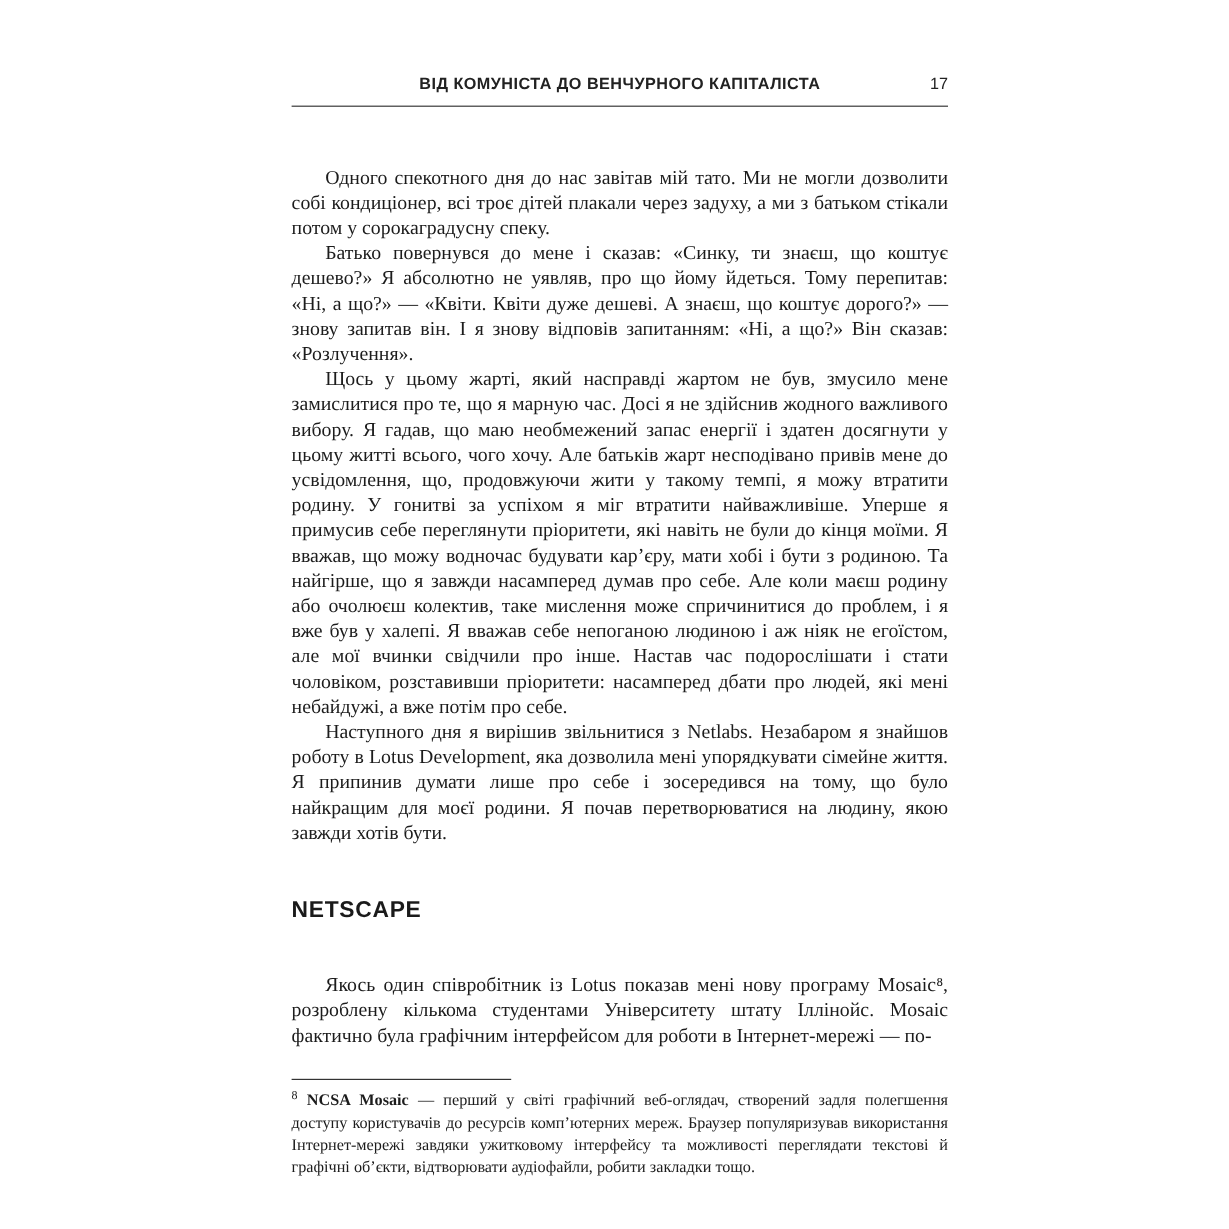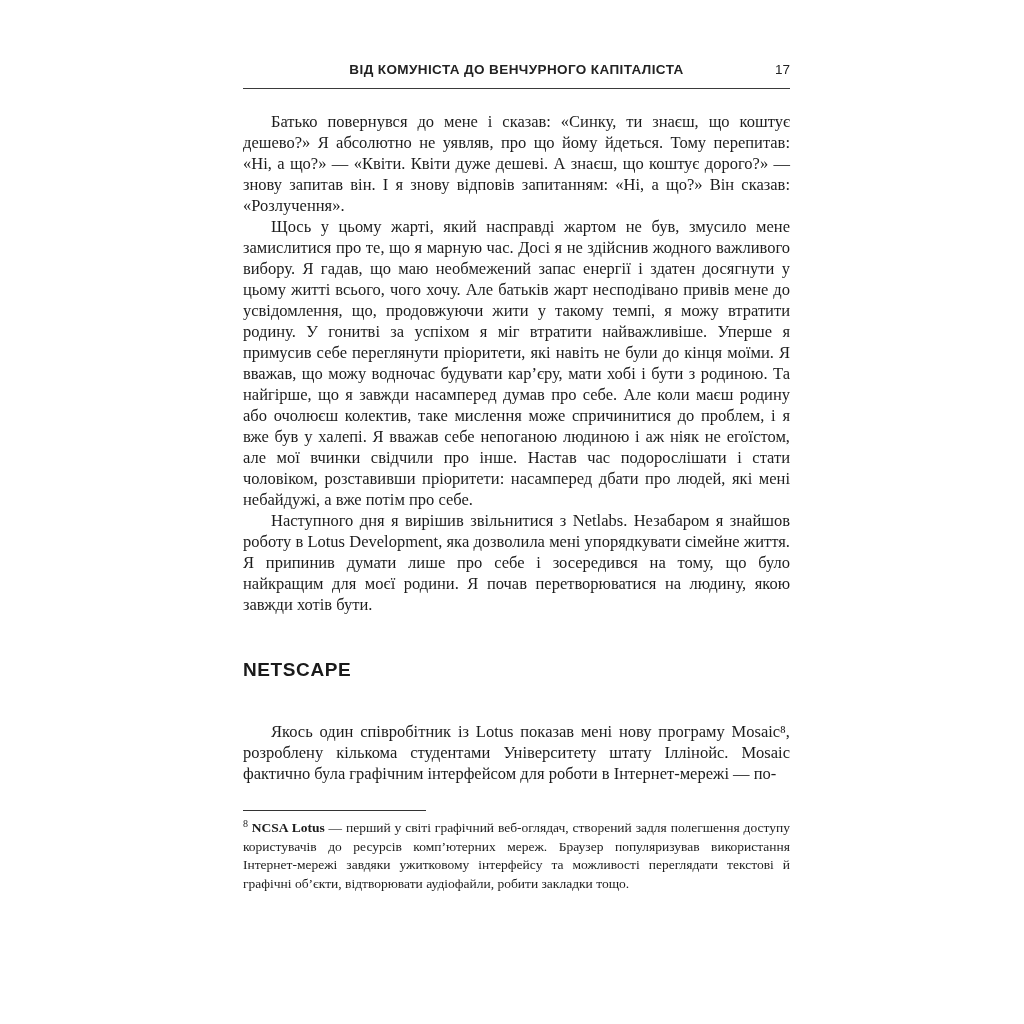--- a/index.html
+++ b/index.html
@@ -20,21 +20,21 @@
     left: 243px;
     top: 58px;
     width: 547px;
   }
   
   .page-header {
     position: relative;
     height: 24px;
     border-bottom: 1px solid #3a3a3a;
     padding-bottom: 6px;
-    margin-bottom: 22px;
+    margin-bottom: 48px;
   }
   .running-title {
     text-align: center;
     font-family: "Liberation Sans", sans-serif;
     font-weight: bold;
     font-size: 13.5px;
     letter-spacing: 0.4px;
     color: #222222;
     line-height: 24px;
     text-transform: uppercase;
@@ -99,28 +99,29 @@
 
 <div class="page">
   <div class="content">
 
     <header class="page-header">
       <div class="running-title">ВІД КОМУНІСТА ДО ВЕНЧУРНОГО КАПІТАЛІСТА</div>
       <div class="page-number">17</div>
     </header>
 
     <main class="body-text">
+      <p>Одного спекотного дня до нас завітав мій тато. Ми не могли дозволити собі кондиціонер, всі троє дітей плакали через задуху, а ми з батьком стікали потом у сорокаградусну спеку.</p>
       <p>Батько повернувся до мене і сказав: «Синку, ти знаєш, що коштує дешево?» Я абсолютно не уявляв, про що йому йдеться. Тому перепитав: «Ні, а що?» — «Квіти. Квіти дуже дешеві. А знаєш, що коштує дорого?» — знову запитав він. І я знову відповів запитанням: «Ні, а що?» Він сказав: «Розлучення».</p>
       <p>Щось у цьому жарті, який насправді жартом не був, змусило мене замислитися про те, що я марную час. Досі я не здійснив жодного важливого вибору. Я гадав, що маю необмежений запас енергії і здатен досягнути у цьому житті всього, чого хочу. Але батьків жарт несподівано привів мене до усвідомлення, що, продовжуючи жити у такому темпі, я можу втратити родину. У гонитві за успіхом я міг втратити найважливіше. Уперше я примусив себе переглянути пріоритети, які навіть не були до кінця моїми. Я вважав, що можу водночас будувати кар’єру, мати хобі і бути з родиною. Та найгірше, що я завжди насамперед думав про себе. Але коли маєш родину або очолюєш колектив, таке мислення може спричинитися до проблем, і я вже був у халепі. Я вважав себе непоганою людиною і аж ніяк не егоїстом, але мої вчинки свідчили про інше. Настав час подорослішати і стати чоловіком, розставивши пріоритети: насамперед дбати про людей, які мені небайдужі, а вже потім про себе.</p>
       <p>Наступного дня я вирішив звільнитися з Netlabs. Незабаром я знайшов роботу в Lotus Development, яка дозволила мені упорядкувати сімейне життя. Я припинив думати лише про себе і зосередився на тому, що було найкращим для моєї родини. Я почав перетворюватися на людину, якою завжди хотів бути.</p>
 
       <h2 class="section-heading">NETSCAPE</h2>
 
       <p>Якось один співробітник із Lotus показав мені нову програму Mosaic⁸, розроблену кількома студентами Університету штату Іллінойс. Mosaic фактично була графічним інтерфейсом для роботи в Інтернет-мережі — по-</p>
     </main>
 
     <footer class="footnote-area">
       <div class="footnote-rule"></div>
-      <p class="footnote-text"><sup>8</sup> <b>NCSA Lotus</b><span> — перший у світі графічний веб-оглядач, створений задля полегшення доступу користувачів до ресурсів комп’ютерних мереж. Браузер популяризував використання Інтернет-мережі завдяки ужитковому інтерфейсу та можливості переглядати текстові й графічні об’єкти, відтворювати аудіофайли, робити закладки тощо.</span></p>
+      <p class="footnote-text"><sup>8</sup> <b>NCSA Mosaic</b><span> — перший у світі графічний веб-оглядач, створений задля полегшення доступу користувачів до ресурсів комп’ютерних мереж. Браузер популяризував використання Інтернет-мережі завдяки ужитковому інтерфейсу та можливості переглядати текстові й графічні об’єкти, відтворювати аудіофайли, робити закладки тощо.</span></p>
     </footer>
 
   </div>
 </div>
 
 </body></html>

